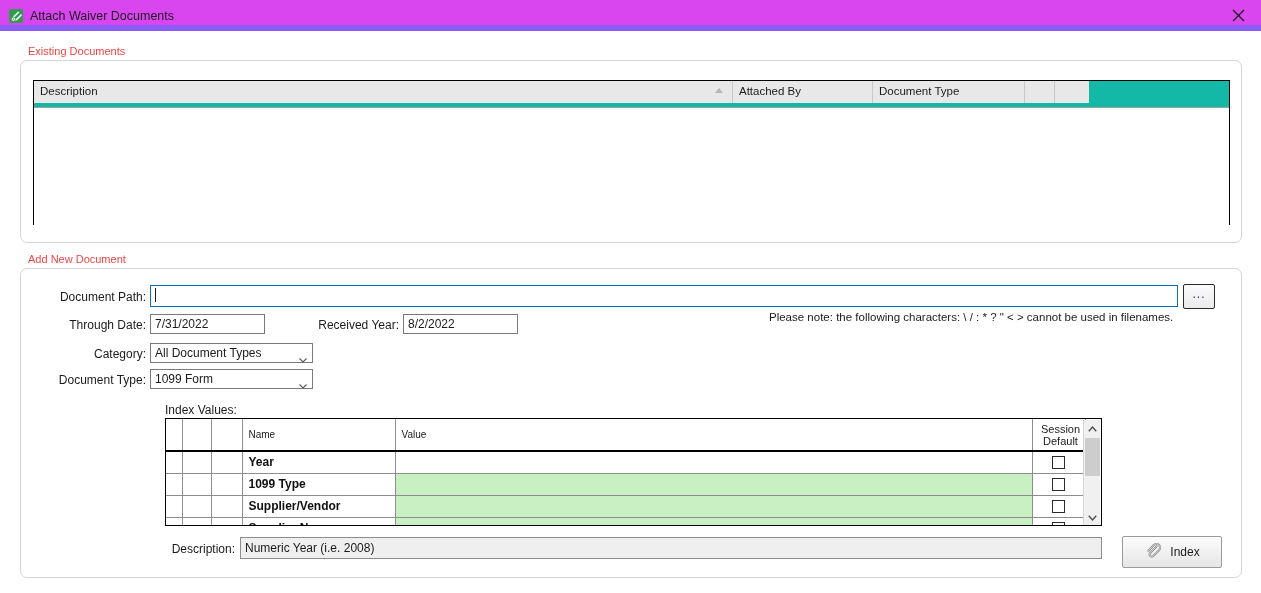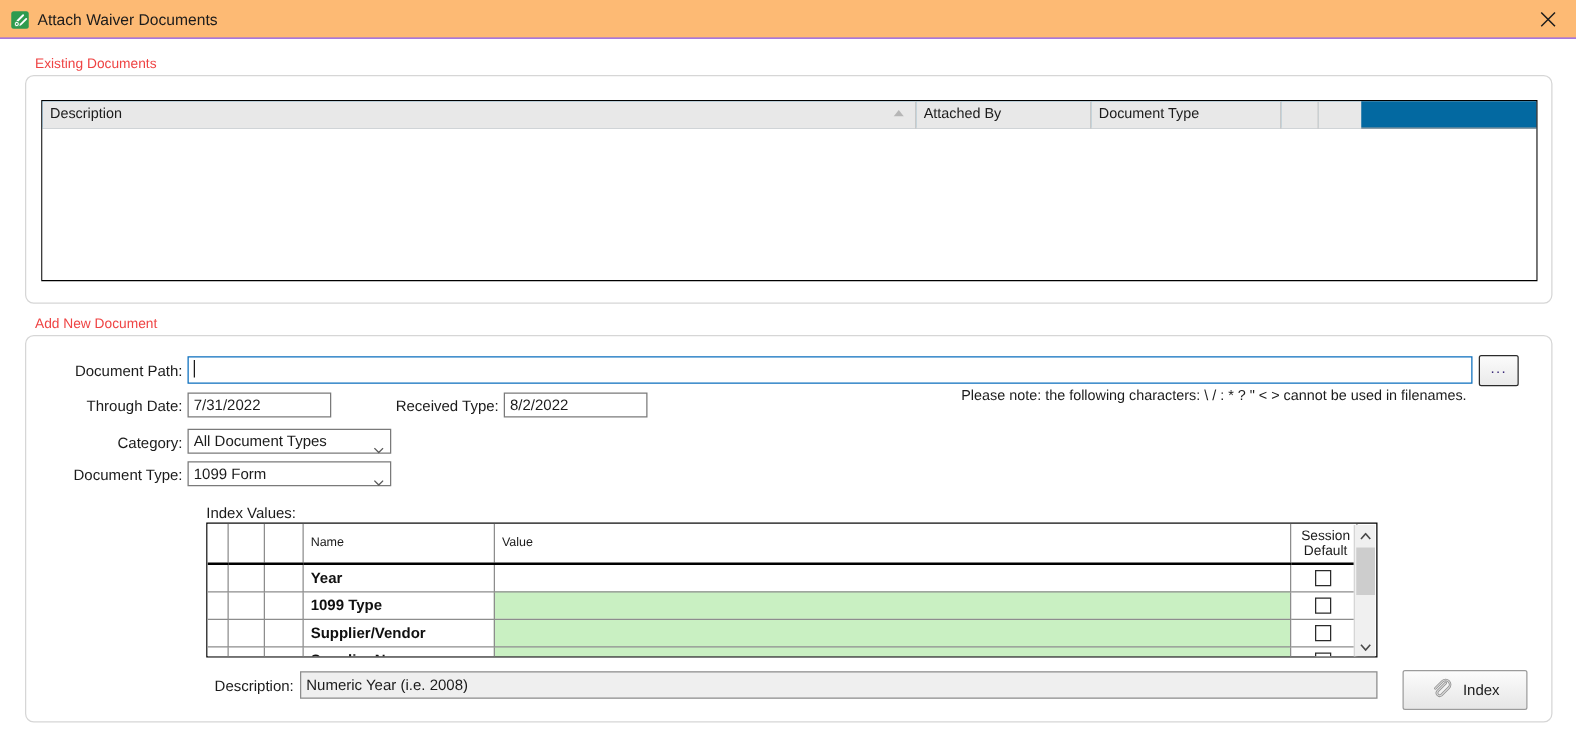--- a/index.html
+++ b/index.html
@@ -9,22 +9,22 @@
     background: #ffffff;
     font-family: "Liberation Sans", sans-serif;
     font-size: 12px;
     color: #1a1a1a;
     overflow: hidden;
   }
 
   
   .titlebar {
     position: absolute; left: 0; top: 0; width: 1261px; height: 31px;
-    background: #fdba74;
-    border-bottom: 1px solid #8b5cf6;
+    background: #d946ef;
+    border-bottom: 6px solid #8b5cf6;
   }
   .title-icon {
     position: absolute; left: 8px; top: 8px; width: 16px; height: 16px;
   }
   .title-text {
     position: absolute; left: 30px; top: 8px;
     font-size: 12.5px; color: #1b1b1b; line-height: 16px;
     white-space: nowrap;
   }
   .close-btn {
@@ -53,22 +53,22 @@
   #existing-panel { left: 20px; top: 60px; width: 1222px; height: 183px; }
   #addnew-panel   { left: 20px; top: 268px; width: 1222px; height: 310px; }
 
   
   .ex-grid {
     position: absolute; left: 33px; top: 80px; width: 1197px; height: 145px;
     border: 1px solid #000000;
     background: #ffffff;
   }
   .ex-head {
-    position: relative; height: 22px;
-    background: #0369a1;
+    position: relative; height: 27px;
+    background: #14b8a6;
     border-bottom: 1px solid #a0a0a0;
     display: flex;
   }
   .ex-th {
     position: relative;
     height: 22px; line-height: 21px;
     padding-left: 6px;
     font-size: 11.5px; color: #1b1b1b;
     border-right: 1px solid #c8c8c8;
     white-space: nowrap; overflow: hidden;
@@ -288,21 +288,21 @@
 
 <div class="f-label" style="left:40px; top:289px; width:106px;">Document Path:</div>
 <div class="txtbox" id="doc-path"><span class="caret"></span></div>
 <div id="browse-btn">
   <span>...</span>
 </div>
 
 <div class="f-label" style="left:40px; top:317px; width:106px;">Through Date:</div>
 <div class="txtbox" id="through-date">7/31/2022</div>
 
-<div class="f-label" style="left:293px; top:317px; width:106px;">Received Type:</div>
+<div class="f-label" style="left:293px; top:317px; width:106px;">Received Year:</div>
 <div class="txtbox" id="received-date">8/2/2022</div>
 
 <div class="note">Please note:  the following characters:  \ / : * ? " &lt; &gt; cannot be used in filenames.</div>
 
 <div class="f-label" style="left:40px; top:346px; width:106px;">Category:</div>
 <div class="combo" id="category-combo">
   <span class="cbtext">All Document Types</span>
   <span class="chev">
     <svg width="8" height="5" viewBox="0 0 8 5">
         <polyline points="0.5,0.5 4,4 7.5,0.5" fill="none" stroke="#5a5a5a" stroke-width="1.1"></polyline>

